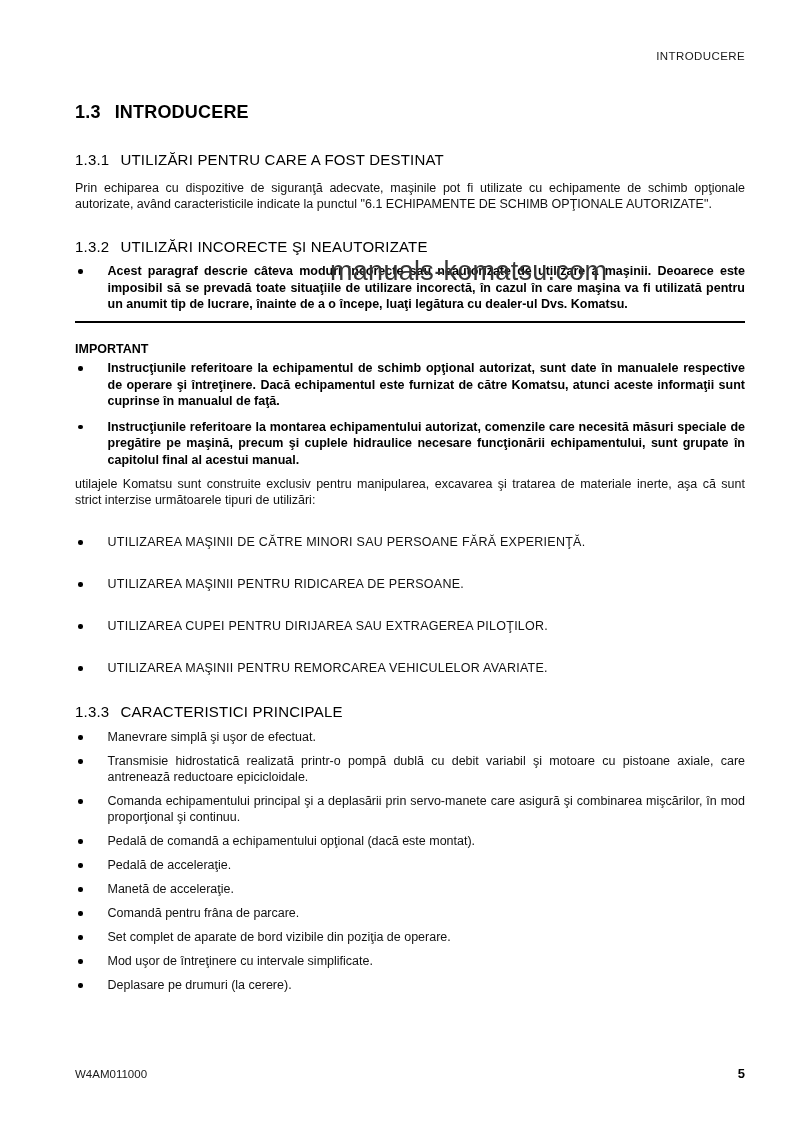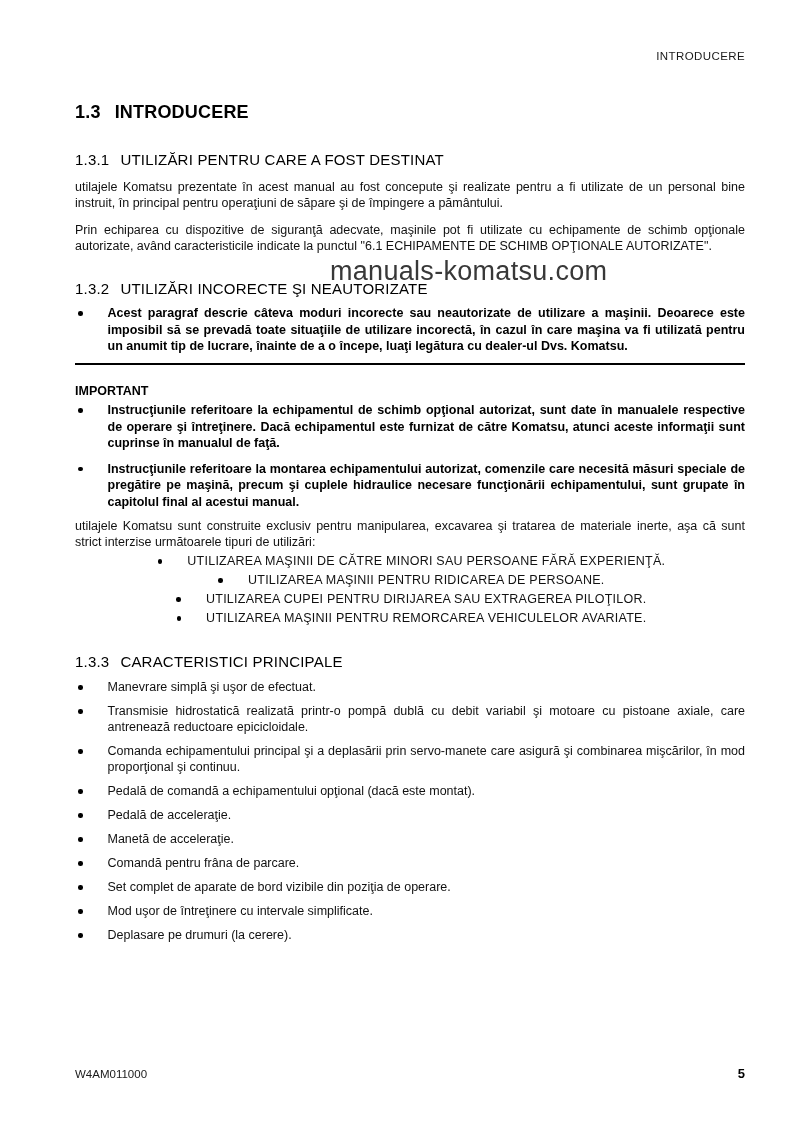--- a/index.html
+++ b/index.html
@@ -105,21 +105,21 @@
     background: #000;
   }
   .imp-label {
     margin-top: 19px;
     font-size: 12.5px;
     font-weight: bold;
   }
   .imp1 { margin-top: 4px; }
   .imp2 { margin-top: 9px; }
   .forbidden { margin-top: 1px; }
-  .forbidden .li { margin-top: 3px; justify-content: center; }
+  .forbidden .li { margin-top: 26px; }
   .forbidden .litext {
     letter-spacing: 0.25px;
     text-align: left;
   }
   .features { margin-top: 4px; }
   .features .li { margin-top: 8px; }
   .watermark {
     position: absolute;
     top: 256px;
     left: 330px;
@@ -150,21 +150,20 @@
   <div class="content">
 
     <h1 class="sec">
       <span class="hnum">1.3</span><span class="htxt">INTRODUCERE</span>
     </h1>
 
     <h2 class="sub h131">
       <span class="hnum">1.3.1</span><span class="htxt">UTILIZĂRI PENTRU CARE A FOST DESTINAT</span>
     </h2>
 
-    <p class="body p1">utilajele Komatsu prezentate în acest manual au fost concepute şi realizate pentru a fi utilizate de un personal bine instruit, în principal pentru operaţiuni de săpare şi de împingere a pământului.</p>
     <p class="body p2">Prin echiparea cu dispozitive de siguranţă adecvate, maşinile pot fi utilizate cu echipamente de schimb opţionale autorizate, având caracteristicile indicate la punctul "6.1 ECHIPAMENTE DE SCHIMB OPŢIONALE AUTORIZATE".</p>
 
     <h2 class="sub h132">
       <span class="hnum">1.3.2</span><span class="htxt">UTILIZĂRI INCORECTE ŞI NEAUTORIZATE</span>
     </h2>
 
 
     <div class="li warn-text">
       <span class="dot"></span>
       <span class="litext">Acest paragraf descrie câteva moduri incorecte sau neautorizate de utilizare a maşinii. Deoarece este imposibil să se prevadă toate situaţiile de utilizare incorectă, în cazul în care maşina va fi utilizată pentru un anumit tip de lucrare, înainte de a o începe, luaţi legătura cu dealer-ul Dvs. Komatsu.</span>

